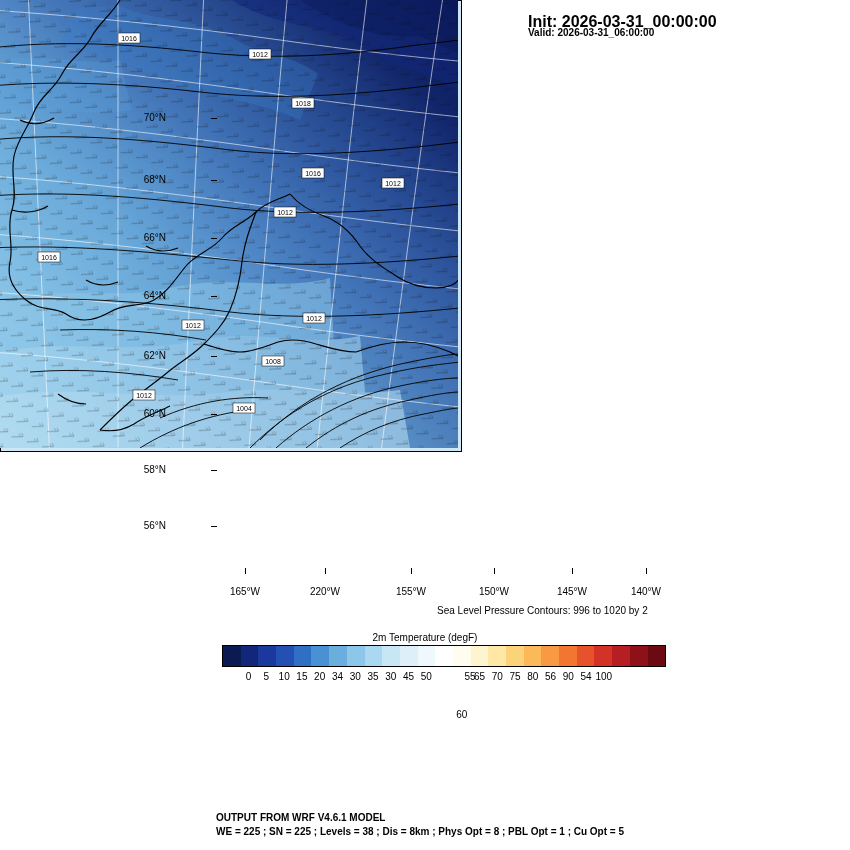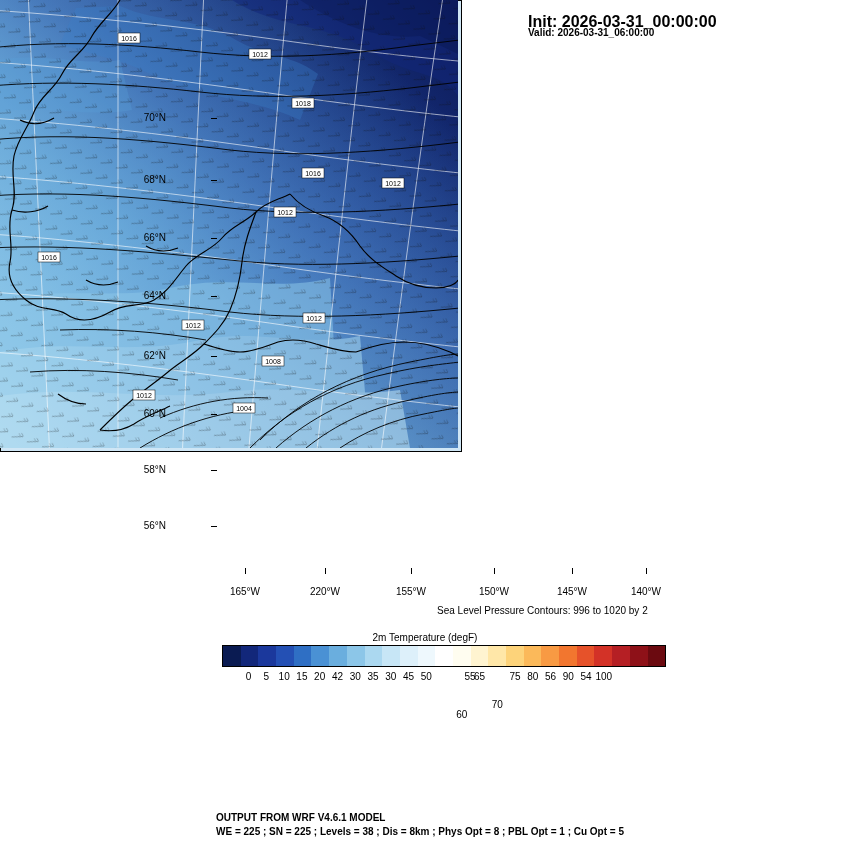--- a/index.html
+++ b/index.html
@@ -253,30 +253,30 @@
     <div style="background: rgb(181, 31, 36);"></div>
     <div style="background: rgb(142, 17, 24);"></div>
     <div style="background: rgb(107, 10, 16);"></div>
   </div>
 <div id="cb-ticks">
     <span class="cblab" style="left: 13.64px;">0</span>
     <span class="cblab" style="left: 31.4px;">5</span>
     <span class="cblab" style="left: 49.16px;">10</span>
     <span class="cblab" style="left: 66.92px;">15</span>
     <span class="cblab" style="left: 84.68px;">20</span>
-    <span class="cblab" style="left: 102.44px;">42</span>
+    <span class="cblab" style="left: 102.44px;">34</span>
     <span class="cblab" style="left: 120.2px;">30</span>
     <span class="cblab" style="left: 137.96px;">35</span>
     <span class="cblab" style="left: 155.72px;">30</span>
     <span class="cblab" style="left: 173.48px;">45</span>
     <span class="cblab" style="left: 191.24px;">50</span>
     <span class="cblab" style="left: 209px; margin-left: 26px;">55</span>
     <span class="cblab" style="left: 226.76px; margin-top: 38px;">60</span>
     <span class="cblab" style="left: 244.52px;">65</span>
-    <span class="cblab" style="left: 262.28px; margin-top: 28px;">70</span>
+    <span class="cblab" style="left: 262.28px;">70</span>
     <span class="cblab" style="left: 280.04px;">75</span>
     <span class="cblab" style="left: 297.8px;">80</span>
     <span class="cblab" style="left: 315.56px;">56</span>
     <span class="cblab" style="left: 333.32px;">90</span>
     <span class="cblab" style="left: 351.08px;">54</span>
     <span class="cblab" style="left: 368.84px;">100</span>
   </div>
 
 <div id="footer1">OUTPUT FROM WRF V4.6.1 MODEL</div>
 <div id="footer2">WE = 225 ; SN = 225 ; Levels = 38 ; Dis = 8km ; Phys Opt = 8 ; PBL Opt = 1 ; Cu Opt = 5</div>

